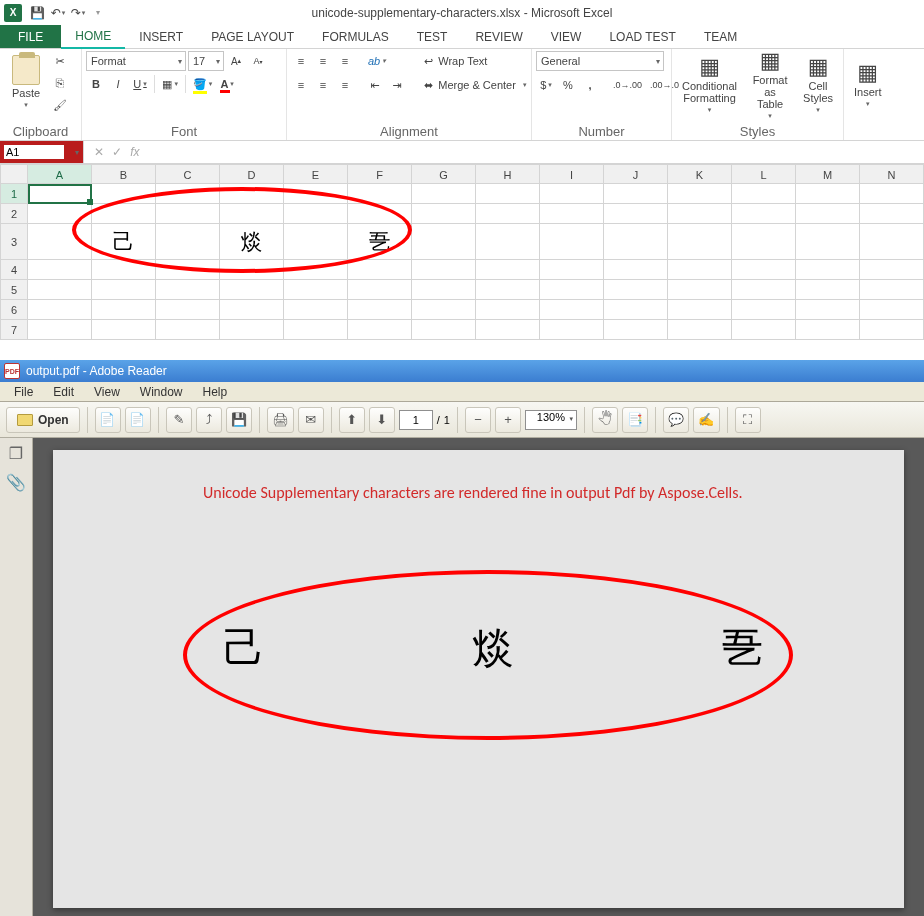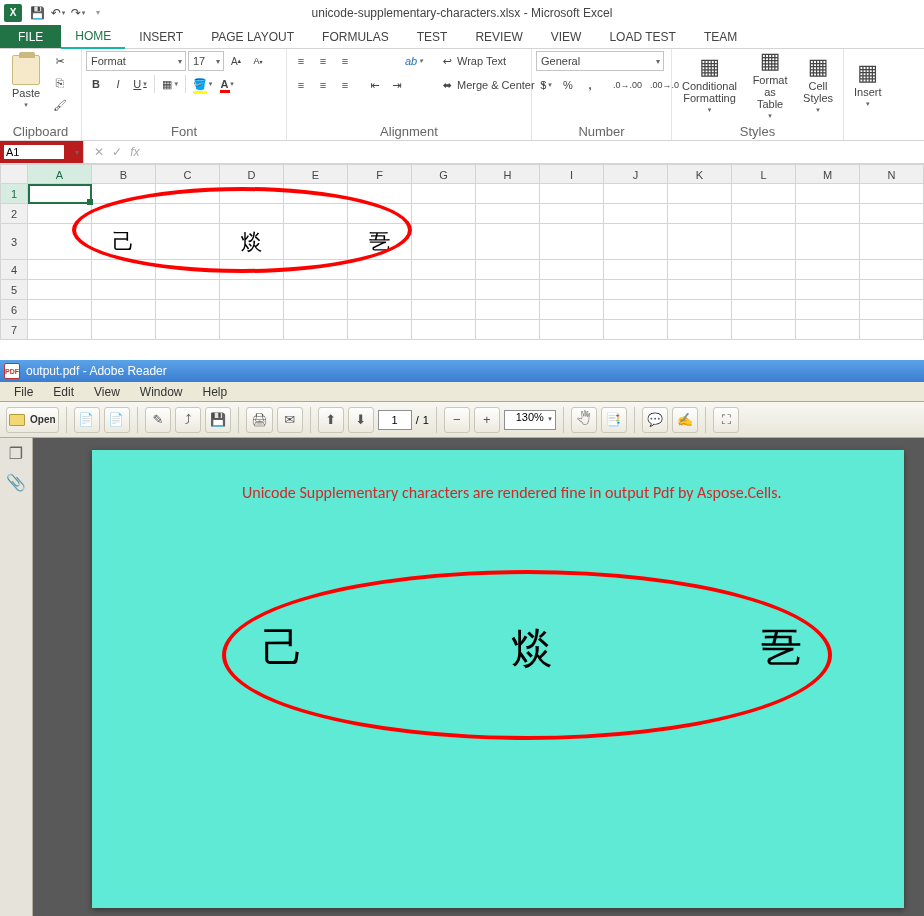--- a/index.html
+++ b/index.html
@@ -376,25 +376,25 @@
     font-size: 13px;
     color: #555;
     padding: 0 4px;
   }
   .adobe-toolbar .tsep {
     width: 1px; height: 26px;
     background: #c9c6ba;
     margin: 0 3px;
   }
   .adobe-toolbar .open-btn {
-    padding: 0 2px;
+    padding: 0 10px;
     gap: 5px;
     font-weight: bold;
     color: #333;
-    font-size: 10px;
+    font-size: 12px;
   }
   .adobe-toolbar .folder-ico {
     width: 16px; height: 12px;
     background: #f1d872;
     border: 1px solid #b49b3e;
     border-radius: 1px;
   }
   .page-num-box {
     width: 34px;
     height: 20px;
@@ -442,23 +442,22 @@
     flex: 1;
     position: relative;
     padding: 8px 0;
   }
   .pdf-page {
     position: absolute;
     left: 20px;
     top: 12px;
     right: 20px;
     bottom: 8px;
-    background: #5eead4;
+    background: #e5e5e5;
     box-shadow: 0 2px 6px rgba(0,0,0,.4);
-    margin-left: 39px;
   }
   .pdf-page .msg {
     position: absolute;
     top: 32px;
     left: 150px;
     width: 540px;
     color: #d22a2a;
     font-size: 16px;
     line-height: 1.35;
     font-family: Calibri,"Segoe UI",sans-serif;
@@ -558,21 +557,21 @@
     </div>
 
     <div class="rgroup" style="width:245px;">
       <div class="rrow" style="height:68px;align-items:flex-start;">
         <div class="rcol" style="align-items:flex-start;gap:4px;">
           <div class="rrow">
             <span class="ico-btn">≡</span>
             <span class="ico-btn">≡</span>
             <span class="ico-btn">≡</span>
             <span style="width:6px;"></span>
-            <span class="ico-btn dd" style="color:#1f6fb5;font-style:italic;margin-left:37px;">ab</span>
+            <span class="ico-btn dd" style="color:#1f6fb5;font-style:italic;">ab</span>
           </div>
           <div class="rrow">
             <span class="ico-btn">≡</span>
             <span class="ico-btn">≡</span>
             <span class="ico-btn">≡</span>
             <span style="width:6px;"></span>
             <span class="ico-btn">⇤</span>
             <span class="ico-btn">⇥</span>
           </div>
         </div>

